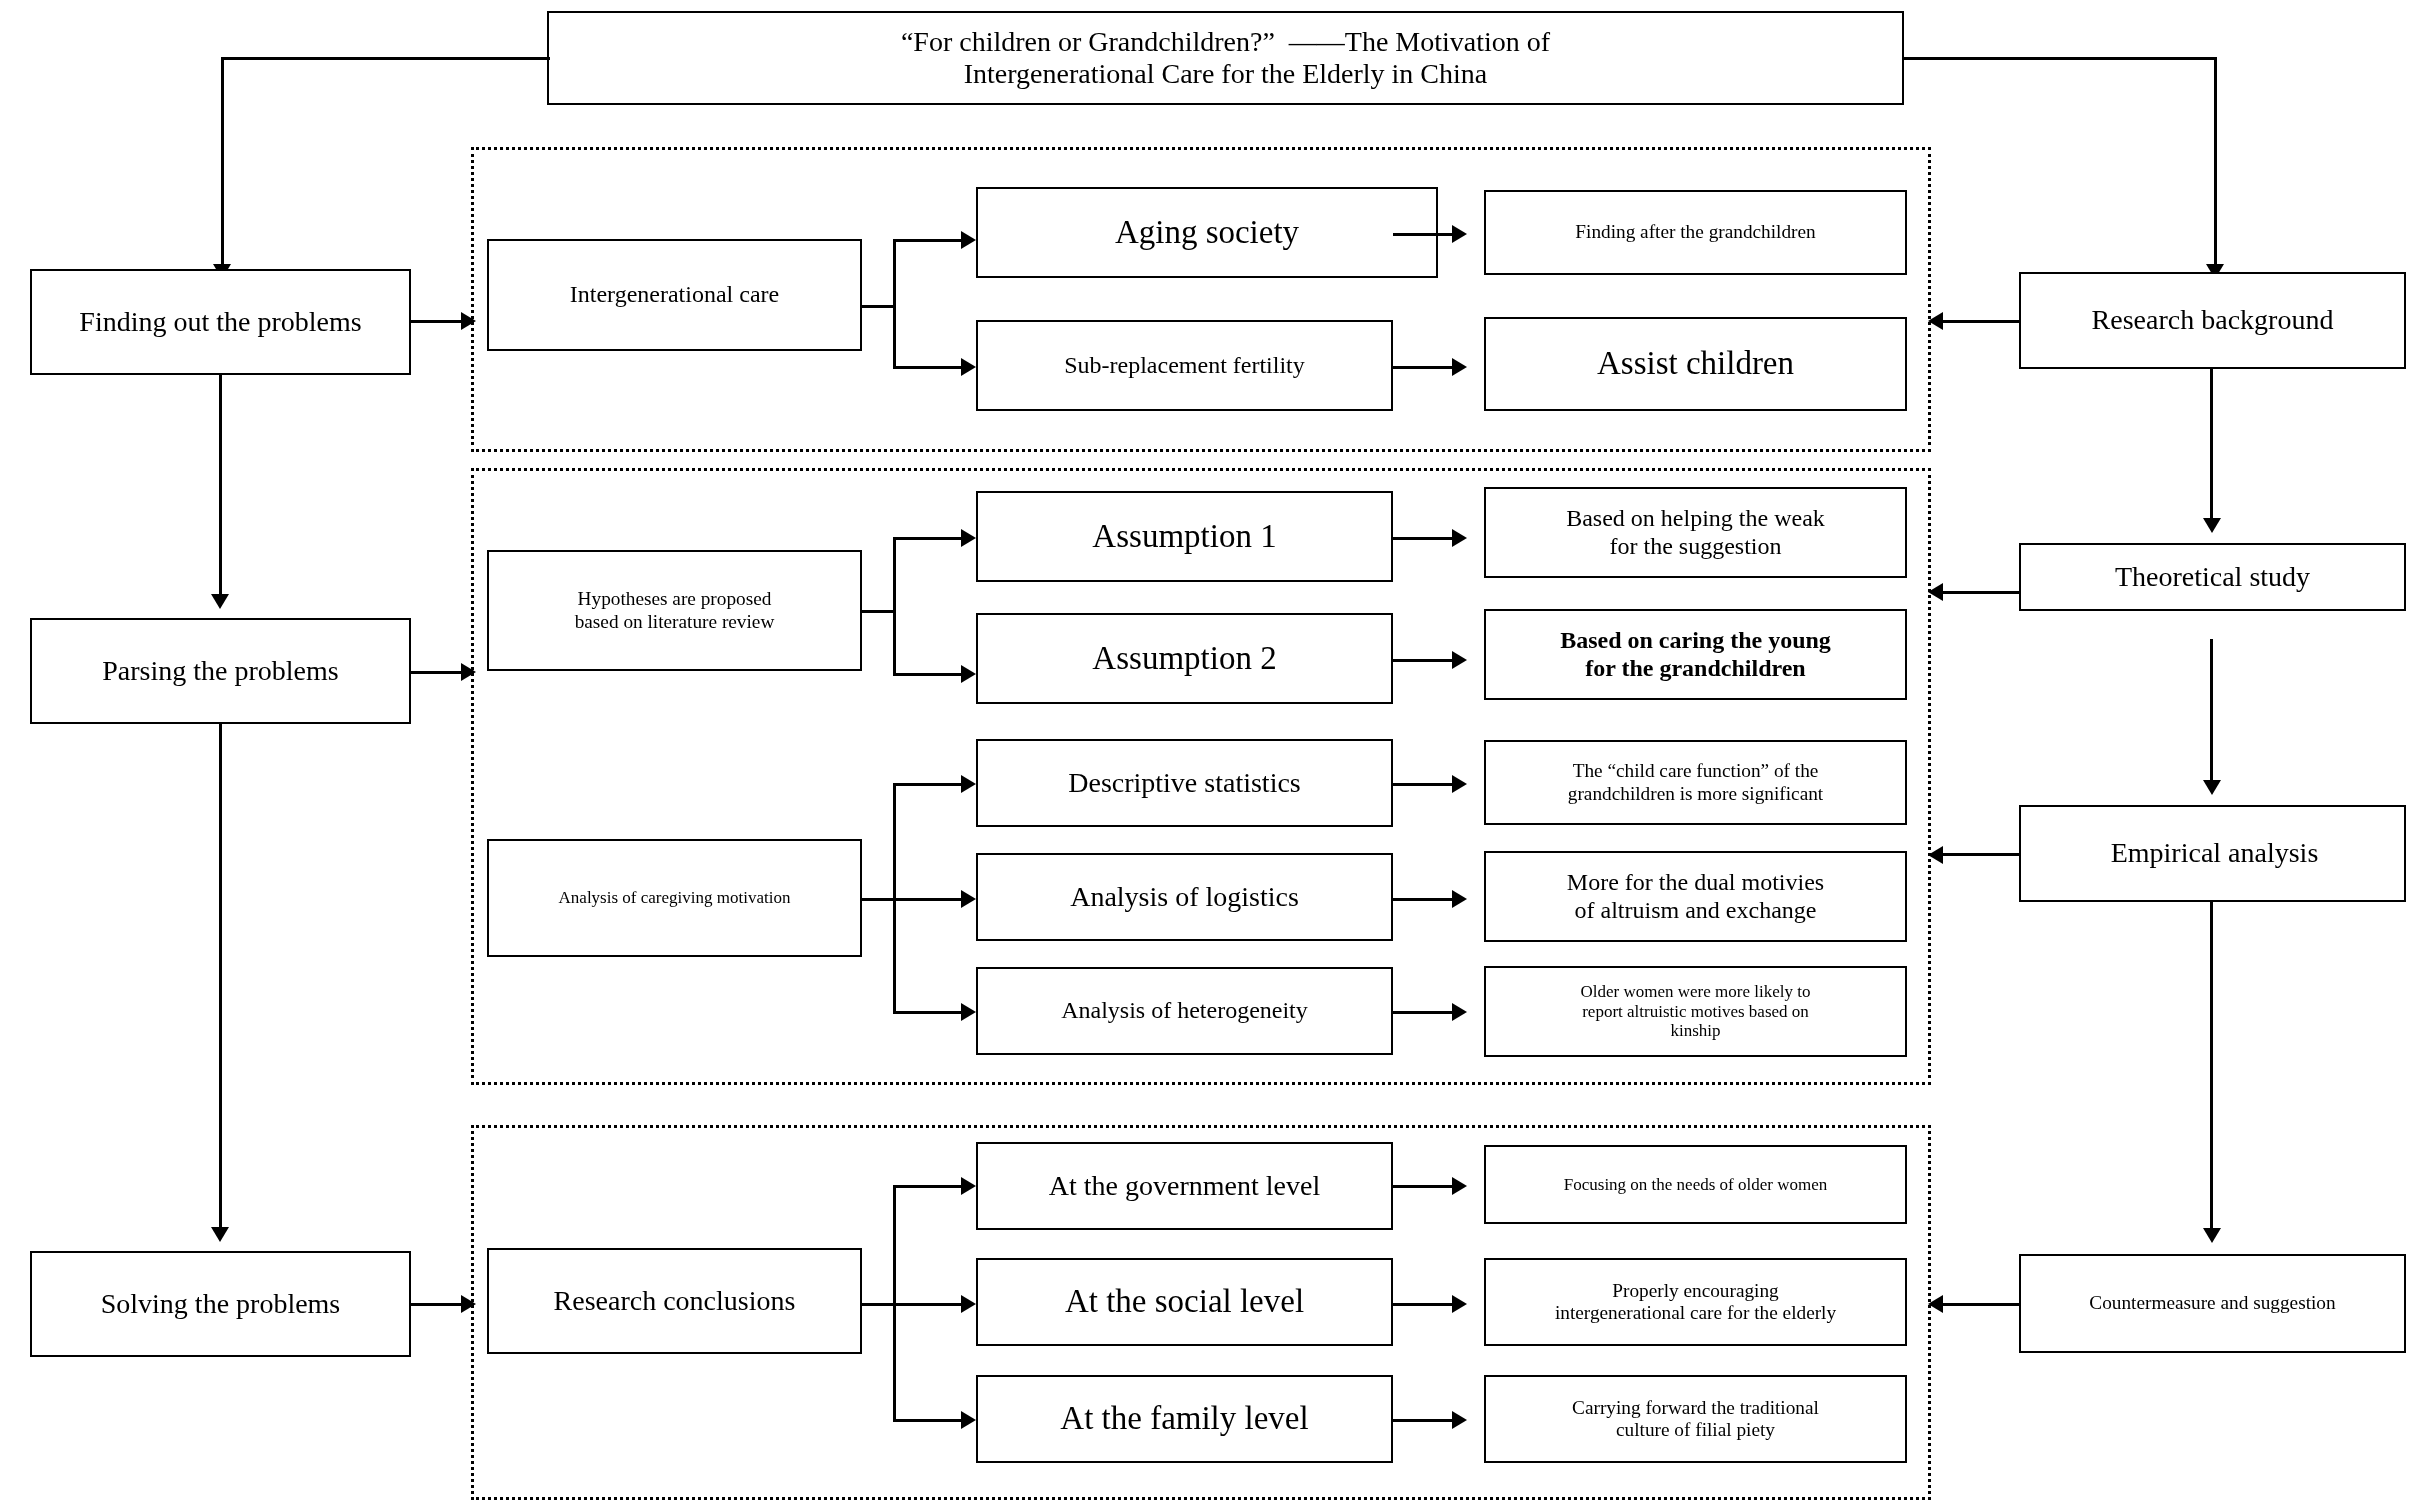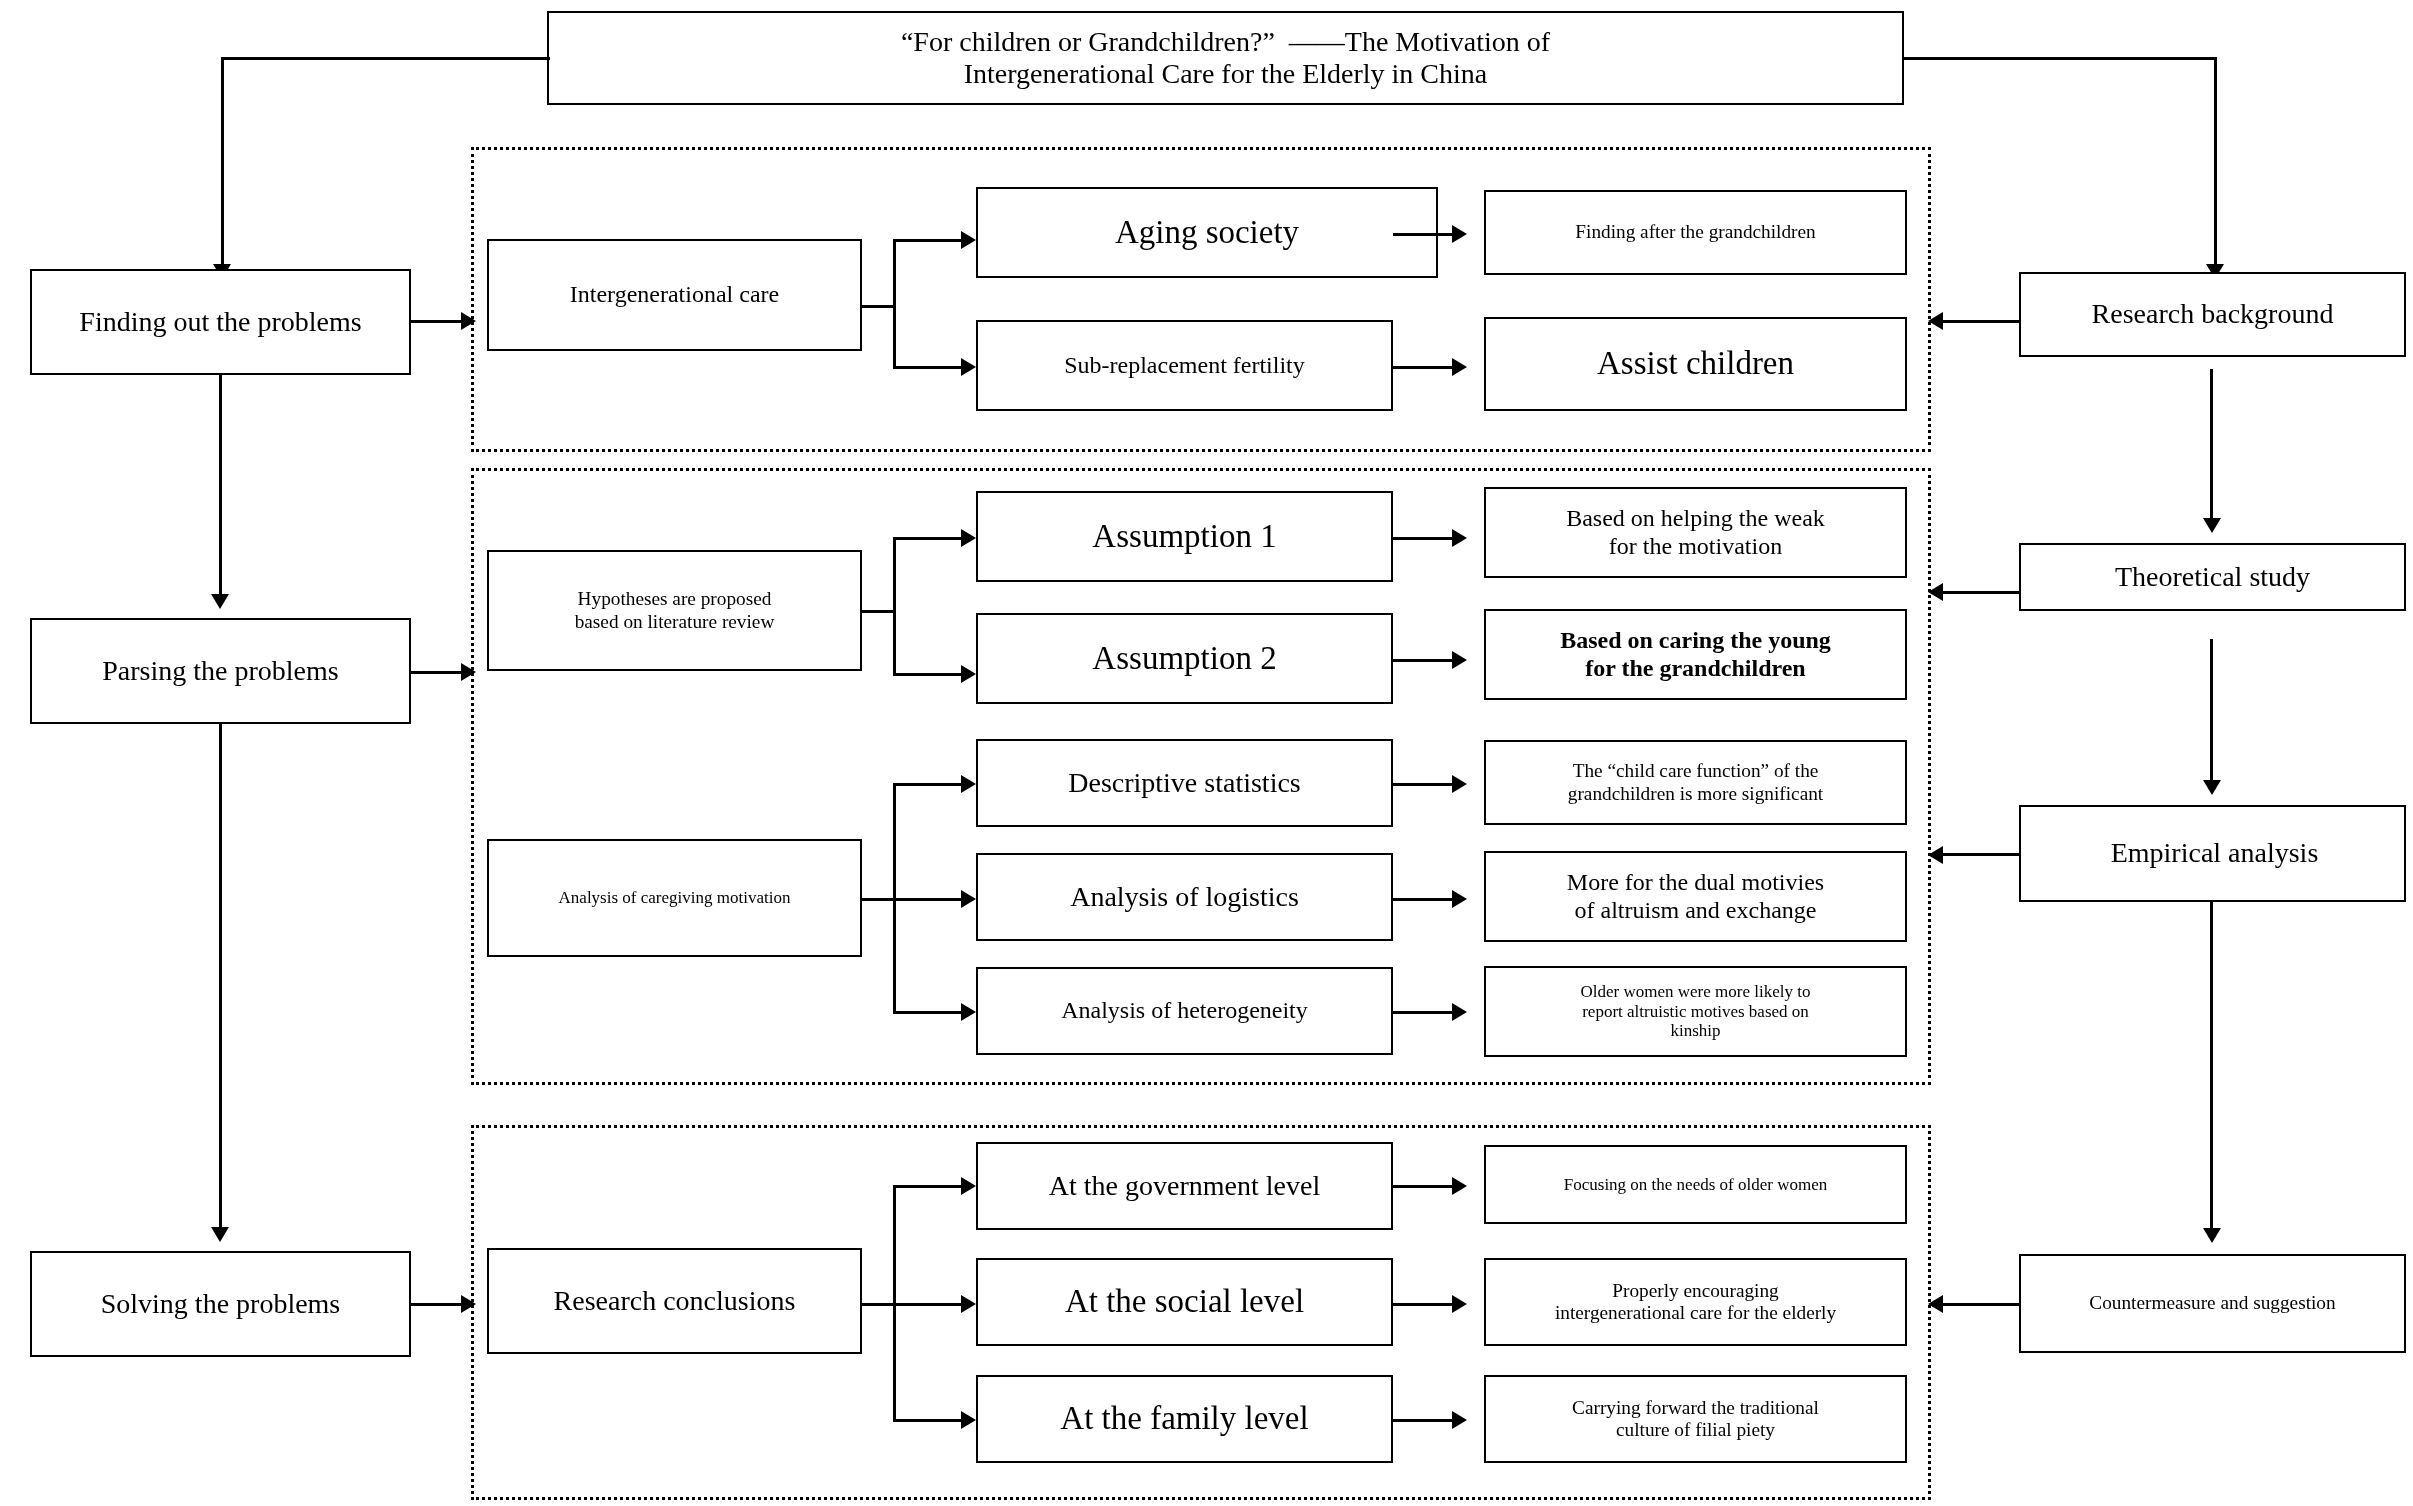--- a/index.html
+++ b/index.html
@@ -112,21 +112,21 @@
   <div class="ln ln-v" style="left:219px; top:724px; height:505px;"></div>
   <div class="arrow arrow-d" style="left:211px; top:1227px;"></div>
 
   <div class="ln ln-h" style="left:411px; top:320px; width:51px;"></div>
   <div class="arrow arrow-r" style="left:461px; top:312px;"></div>
   <div class="ln ln-h" style="left:411px; top:671px; width:51px;"></div>
   <div class="arrow arrow-r" style="left:461px; top:663px;"></div>
   <div class="ln ln-h" style="left:411px; top:1303px; width:51px;"></div>
   <div class="arrow arrow-r" style="left:461px; top:1295px;"></div>
 
-  <div class="box f-lg" style="left:2019px; top:272px; width:387px; height:85px;">
+  <div class="box f-lg" style="left:2019px; top:272px; width:387px; height:97px;">
     <span>Research background</span>
   </div>
   <div class="box f-lg" style="left:2019px; top:543px; width:387px; height:68px;">
     <span>Theoretical study</span>
   </div>
   <div class="box f-lg" style="left:2019px; top:805px; width:387px; height:97px;padding-left:10px;">
     <span>Empirical analysis</span>
   </div>
   <div class="box f-sm" style="left:2019px; top:1254px; width:387px; height:99px;text-align:right;">
     <span>Countermeasure and suggestion</span>
@@ -197,21 +197,21 @@
     <span>Assumption 2</span>
   </div>
 
   <div class="ln ln-h" style="left:1393px; top:537px; width:60px;"></div>
   <div class="arrow arrow-r" style="left:1452px; top:529px;"></div>
   <div class="ln ln-h" style="left:1393px; top:659px; width:60px;"></div>
   <div class="arrow arrow-r" style="left:1452px; top:651px;"></div>
 
   <div class="box f-md" style="left:1484px; top:487px; width:423px; height:91px; flex-direction:column;">
     <span>Based on helping the weak</span>
-    <span>for the motivation</span>
+    <span>for the suggestion</span>
   </div>
   <div class="box f-md" style="left:1484px; top:609px; width:423px; height:91px; flex-direction:column;font-weight:bold;">
     <span>Based on caring the young</span>
     <span>for the grandchildren</span>
   </div>
 
   <div class="box f-xs" style="left:487px; top:839px; width:375px; height:118px;">
     <span>Analysis of caregiving motivation</span>
   </div>
 

